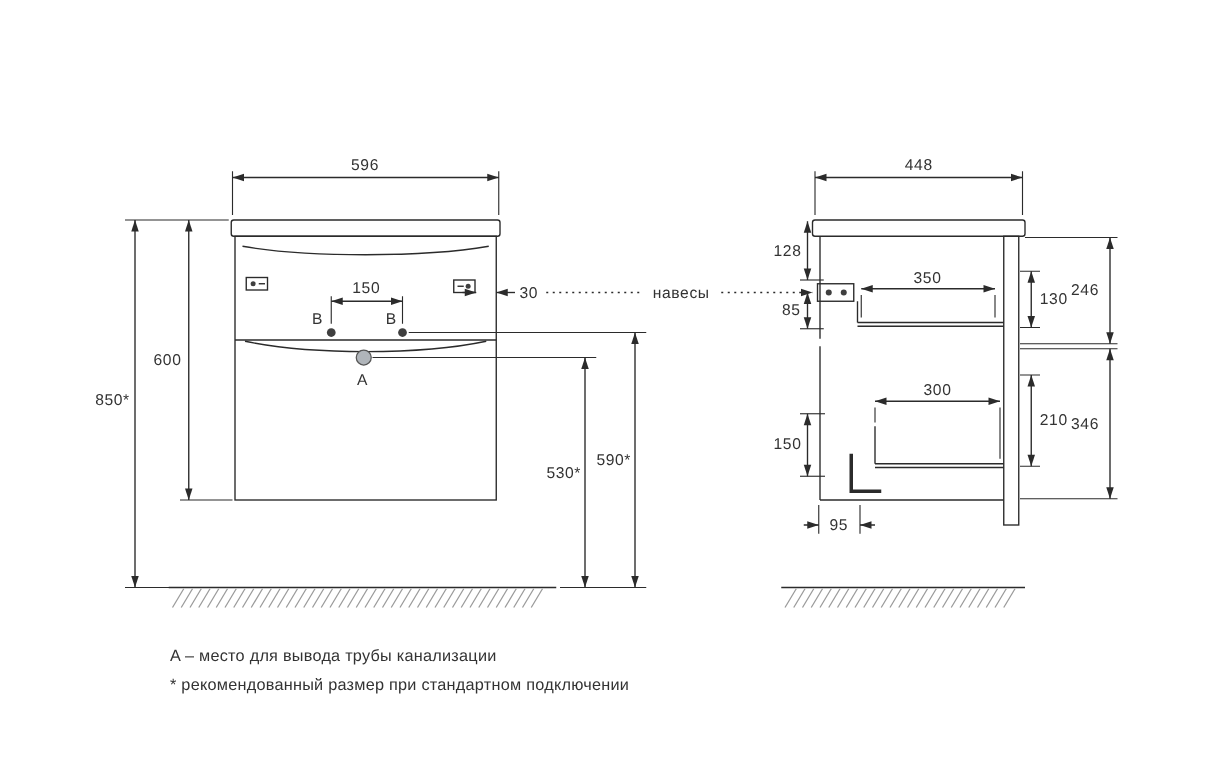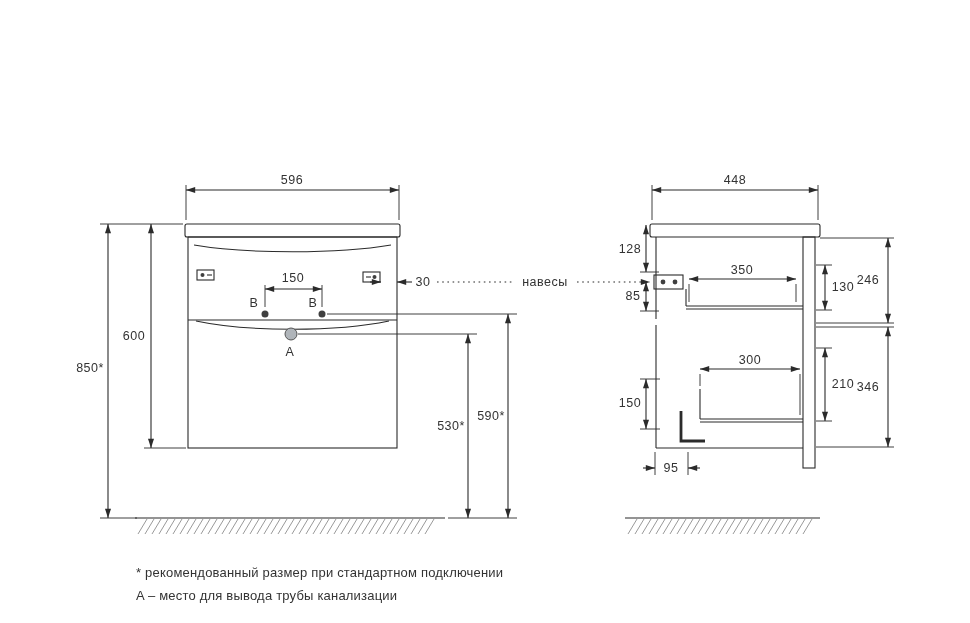--- a/index.html
+++ b/index.html
@@ -1,17 +1,17 @@
 <!DOCTYPE html>
 <html><head>
 <meta charset="utf-8">
 <style>
   html,body{margin:0;padding:0;background:#fff;}
   .canvas{position:relative;width:970px;height:561px;background:#fff;overflow:hidden;
-          font-family:"Liberation Sans",sans-serif;margin-top:48px;}
+          font-family:"Liberation Sans",sans-serif;}
   svg{position:absolute;left:0;top:0;}
   .ln{stroke:#2b2b2b;stroke-width:1.1;fill:none;stroke-linecap:butt;}
   .thin{stroke:#2b2b2b;stroke-width:0.9;fill:none;}
   .dash{stroke-dasharray:1.6 3.6;}
   .dot{fill:#3f3f3f;stroke:none;}
   .dim-text{font-family:"Liberation Sans",sans-serif;font-size:12.5px;fill:#333;
             letter-spacing:.5px;text-anchor:middle;}
   .hatch line{stroke:#9a9a9a;stroke-width:1;}
   .footnotes{position:absolute;left:136px;top:514px;font-size:13px;color:#333;
              letter-spacing:.2px;line-height:22.5px;}
@@ -275,16 +275,16 @@
           <line x1="775" y1="486" x2="784" y2="471"></line>
           <line x1="782" y1="486" x2="791" y2="471"></line>
           <line x1="789" y1="486" x2="798" y2="471"></line>
           <line x1="796" y1="486" x2="805" y2="471"></line>
           <line x1="803" y1="486" x2="812" y2="471"></line>
         </g>
   </g>
 </svg>
 
 <div class="footnotes">
+  <div>A – место для вывода трубы канализации</div>
   <div>* рекомендованный размер при стандартном подключении</div>
-  <div>A – место для вывода трубы канализации</div>
 </div>
 </div>
 
 </body></html>

